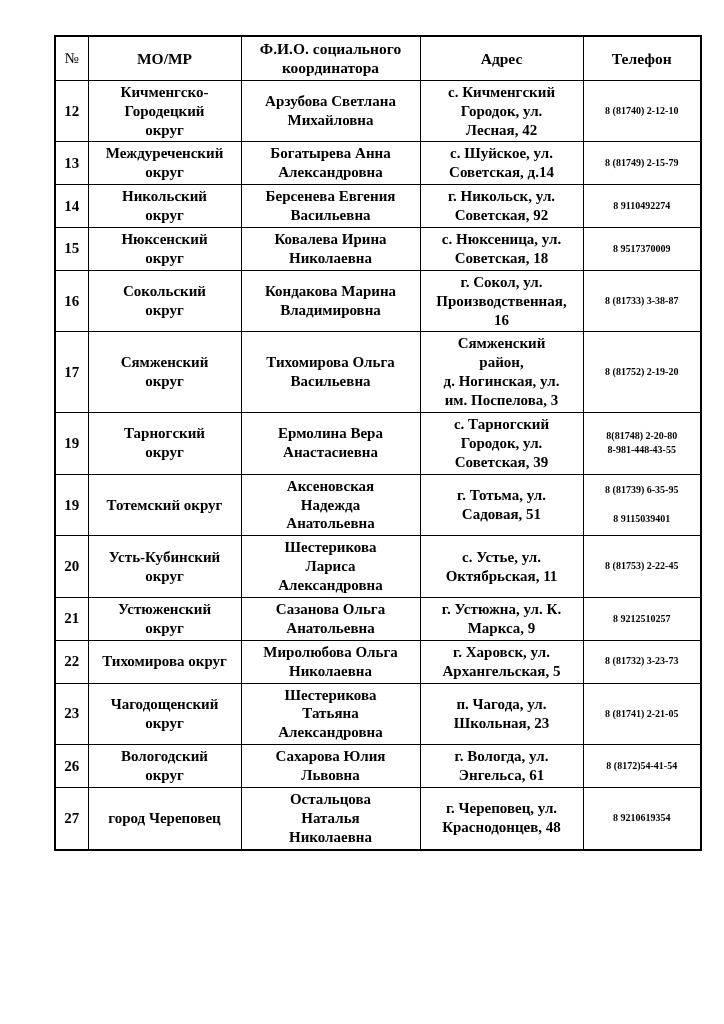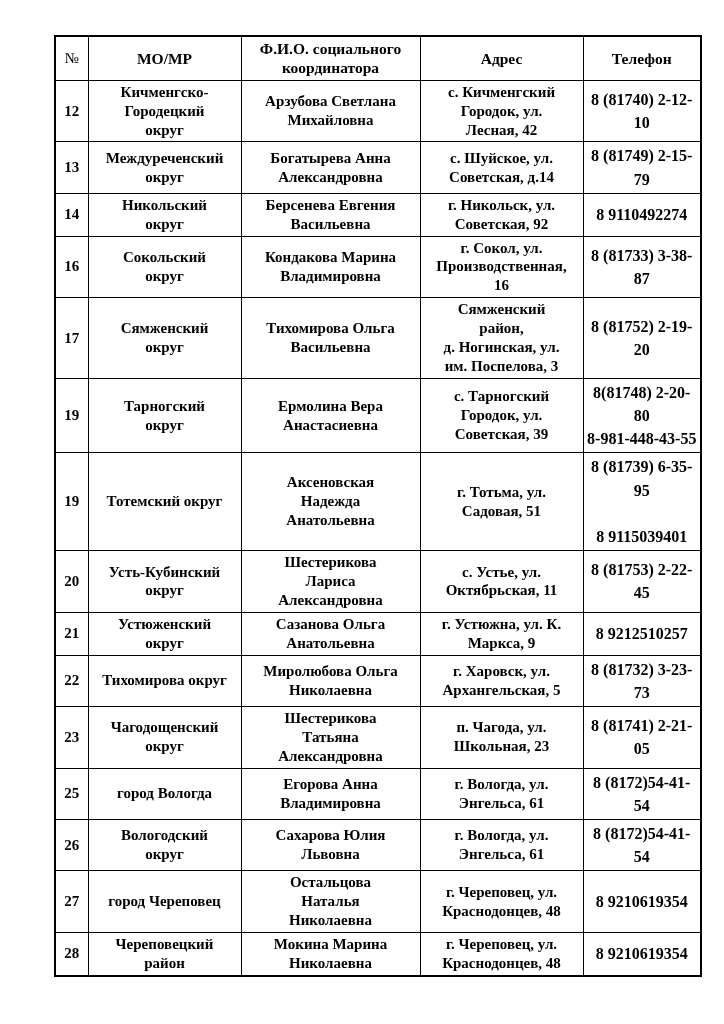--- a/index.html
+++ b/index.html
@@ -44,21 +44,21 @@
     font-size: 15px;
   }
   .cell-num {
     font-size: 15px;
   }
   .cell-mo, .cell-fio, .cell-address {
     font-size: 15px;
     line-height: 1.26;
   }
   .cell-phone {
-    font-size: 16px;
+    font-size: 10px;
     line-height: 1.45;
   }
 </style>
 </head>
 <body>
 
 <table class="coord-table">
   <colgroup>
     <col style="width:33px">
     <col style="width:153px">
@@ -102,20 +102,30 @@
         <td class="cell-num">14</td>
         <td class="cell-mo">Никольский
 округ</td>
         <td class="cell-fio">Берсенева Евгения
 Васильевна</td>
         <td class="cell-address">г. Никольск, ул.
 Советская, 92</td>
         <td class="cell-phone">8 9110492274</td>
       </tr>
       <tr>
+        <td class="cell-num">15</td>
+        <td class="cell-mo">Нюксенский
+округ</td>
+        <td class="cell-fio">Ковалева Ирина
+Николаевна</td>
+        <td class="cell-address">с. Нюксеница, ул.
+Советская, 18</td>
+        <td class="cell-phone">8 9517370009</td>
+      </tr>
+      <tr>
         <td class="cell-num">16</td>
         <td class="cell-mo">Сокольский
 округ</td>
         <td class="cell-fio">Кондакова Марина
 Владимировна</td>
         <td class="cell-address">г. Сокол, ул.
 Производственная,
 16</td>
         <td class="cell-phone">8 (81733) 3-38-87</td>
       </tr>
@@ -190,52 +200,33 @@
         <td class="cell-mo">Чагодощенский
 округ</td>
         <td class="cell-fio">Шестерикова
 Татьяна
 Александровна</td>
         <td class="cell-address">п. Чагода, ул.
 Школьная, 23</td>
         <td class="cell-phone">8 (81741) 2-21-05</td>
       </tr>
       <tr>
-        <td class="cell-num">25</td>
-        <td class="cell-mo">город Вологда</td>
-        <td class="cell-fio">Егорова Анна
-Владимировна</td>
-        <td class="cell-address">г. Вологда, ул.
-Энгельса, 61</td>
-        <td class="cell-phone">8 (8172)54-41-54</td>
-      </tr>
-      <tr>
         <td class="cell-num">26</td>
         <td class="cell-mo">Вологодский
 округ</td>
         <td class="cell-fio">Сахарова Юлия
 Львовна</td>
         <td class="cell-address">г. Вологда, ул.
 Энгельса, 61</td>
         <td class="cell-phone">8 (8172)54-41-54</td>
       </tr>
       <tr>
         <td class="cell-num">27</td>
         <td class="cell-mo">город Череповец</td>
         <td class="cell-fio">Остальцова
 Наталья
 Николаевна</td>
         <td class="cell-address">г. Череповец, ул.
 Краснодонцев, 48</td>
         <td class="cell-phone">8 9210619354</td>
       </tr>
-      <tr>
-        <td class="cell-num">28</td>
-        <td class="cell-mo">Череповецкий
-район</td>
-        <td class="cell-fio">Мокина Марина
-Николаевна</td>
-        <td class="cell-address">г. Череповец, ул.
-Краснодонцев, 48</td>
-        <td class="cell-phone">8 9210619354</td>
-      </tr>
     </tbody>
 </table>
 
 </body></html>

